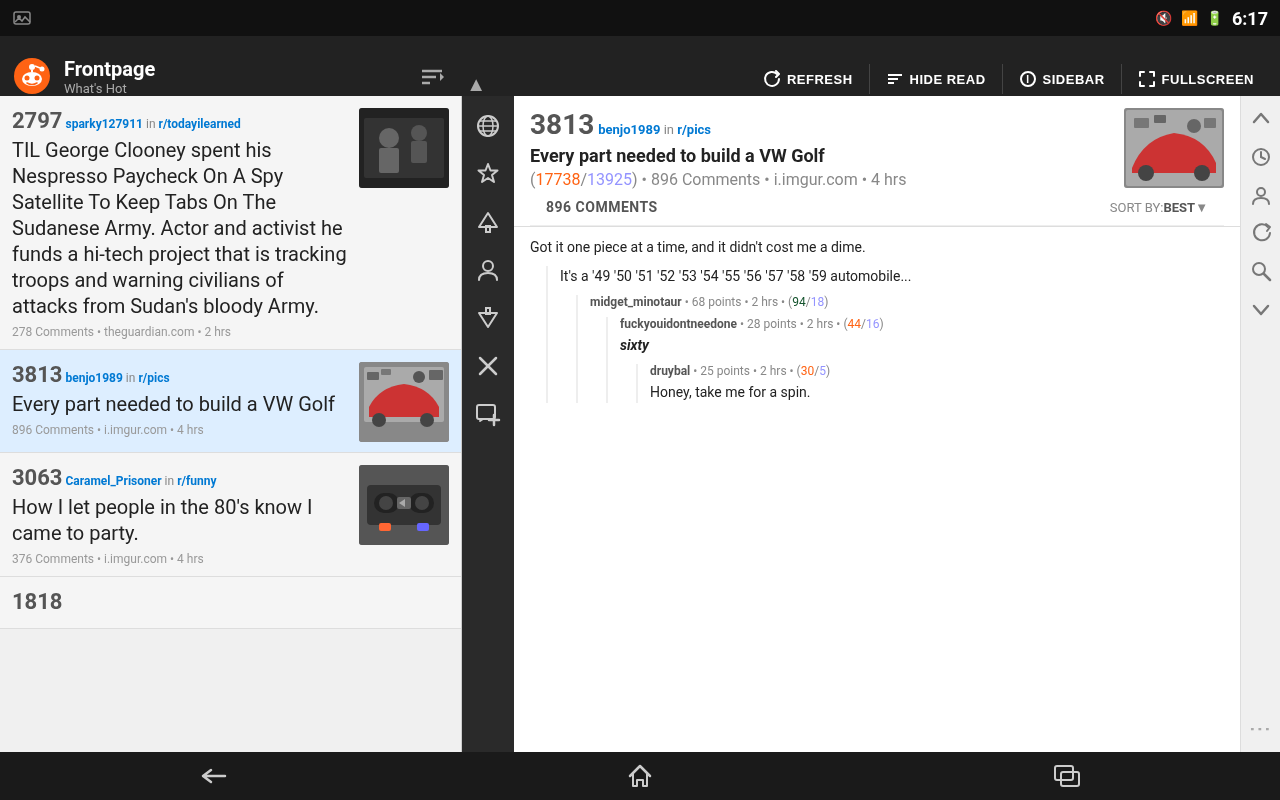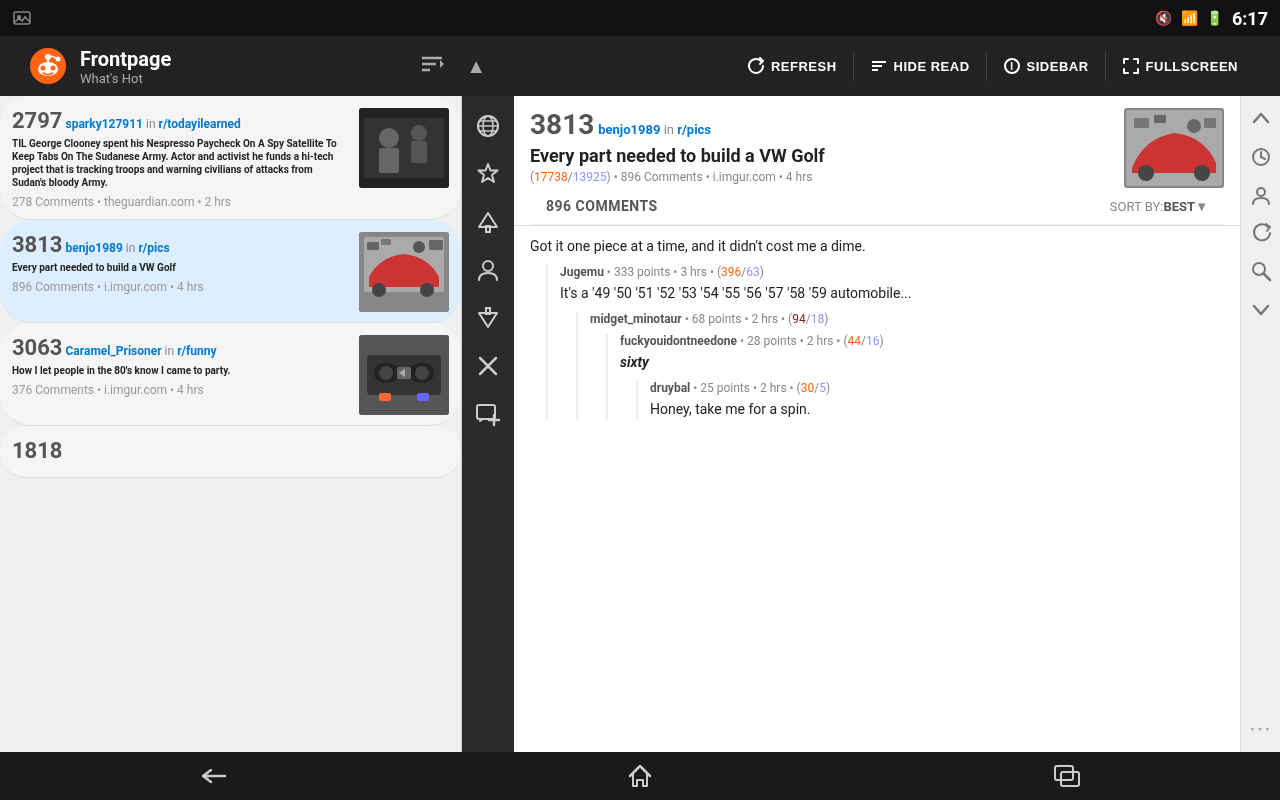--- a/index.html
+++ b/index.html
@@ -17,22 +17,22 @@
     }
     .status-bar-left { display: flex; align-items: center; gap: 8px; }
     .status-bar-right { display: flex; align-items: center; gap: 8px; font-size: 14px; }
     .status-time { font-size: 18px; font-weight: bold; color: #fff; }
 
     
     .toolbar {
       height: 60px;
       background: #222;
       display: flex;
-      align-items: center;
-      padding: 0 28px;
+      align-items: flex-end;
+      padding: 0 12px;
       gap: 12px;
     }
     .toolbar-logo { width: 40px; height: 40px; position: relative; }
     .toolbar-logo svg { width: 40px; height: 40px; }
     .toolbar-title { display: flex; flex-direction: column; margin-right: auto; }
     .toolbar-title-main { color: #fff; font-size: 20px; font-weight: bold; }
     .toolbar-title-sub { color: #aaa; font-size: 13px; }
     .sort-icon { color: #fff; font-size: 22px; margin-right: 8px; }
     .toolbar-actions { display: flex; align-items: center; gap: 2px; }
     .toolbar-btn {
@@ -57,31 +57,30 @@
       border-right: 1px solid #ccc;
     }
 
     .post-item {
       padding: 12px 12px 10px 12px;
       border-bottom: 1px solid #ddd;
       background: #f5f5f5;
       display: flex;
       gap: 10px;
       cursor: pointer;
-      border-radius: 31px;
     }
     .post-item.active { background: #ddeeff; }
 
     .post-item-left { flex: 1; }
     .post-score { font-size: 22px; font-weight: bold; color: #555; }
     .post-meta { font-size: 12px; color: #888; margin-bottom: 4px; }
     .post-meta .username { color: #0079d3; font-weight: bold; }
     .post-meta .in { color: #888; }
     .post-meta .subreddit { color: #0079d3; font-weight: bold; }
-    .post-title { font-size: 10px; font-weight: bold; color: #222; line-height: 1.3; margin-bottom: 6px; }
+    .post-title { font-size: 20px; font-weight: normal; color: #222; line-height: 1.3; margin-bottom: 6px; }
     .post-footer { font-size: 12px; color: #999; }
 
     .post-thumb {
       width: 90px;
       height: 80px;
       flex-shrink: 0;
       background: #888;
       border-radius: 3px;
       overflow: hidden;
       display: flex; align-items: center; justify-content: center;
@@ -123,21 +122,21 @@
       display: flex;
       gap: 12px;
       align-items: flex-start;
     }
     .comments-post-info { flex: 1; }
     .comments-post-score { font-size: 28px; font-weight: bold; color: #555; }
     .comments-post-user { font-size: 13px; color: #888; }
     .comments-post-user .username { color: #0079d3; font-weight: bold; }
     .comments-post-user .subreddit { color: #0079d3; font-weight: bold; }
     .comments-post-title-text { font-size: 18px; font-weight: bold; color: #222; margin: 4px 0; }
-    .comments-post-footer { font-size: 12px; color: #888; }
+    .comments-post-footer { font-size: 16px; color: #888; }
     .comments-post-footer .votes-up { color: #ff6314; }
     .comments-post-footer .votes-down { color: #9494ff; }
     .comments-thumb {
       width: 100px; height: 80px;
       background: #ccc; border-radius: 3px; overflow: hidden; flex-shrink: 0;
     }
 
     .comments-bar {
       display: flex; align-items: center; justify-content: space-between;
       padding: 10px 16px;
@@ -473,36 +472,30 @@
     </div>
 
     <div class="comments-list">
 
       <div class="comment">
         <div class="comment-text">Got it one piece at a time, and it didn't cost me a dime.</div>
 
         <div class="comment-children">
 
           <div class="comment">
-            <div class="comment-meta">
-              <span class="username">Jugemu</span>
-              • <span>333 points</span>
-              • <span>3 hrs</span>
-              • (<span class="votes-up" style="color:#ff6314">396</span>/<span class="votes-down" style="color:#9494ff">63</span>)
-            </div>
             <div class="comment-text">It's a '49 '50 '51 '52 '53 '54 '55 '56 '57 '58 '59 automobile...</div>
 
             <div class="comment-children">
 
               <div class="comment">
                 <div class="comment-meta">
                   <span class="username">midget_minotaur</span>
                   • <span>68 points</span>
                   • <span>2 hrs</span>
-                  • (<span class="votes-up" style="color:#7f1d1d">94</span>/<span class="votes-down" style="color:#9494ff">18</span>)
+                  • (<span class="votes-up" style="color:#14532d">94</span>/<span class="votes-down" style="color:#9494ff">18</span>)
                 </div>
 
                 <div class="comment-children">
 
                   <div class="comment">
                     <div class="comment-meta">
                       <span class="username">fuckyouidontneedone</span>
                       • <span>28 points</span>
                       • <span>2 hrs</span>
                       • (<span class="votes-up" style="color:#ff6314">44</span>/<span class="votes-down" style="color:#9494ff">16</span>)

